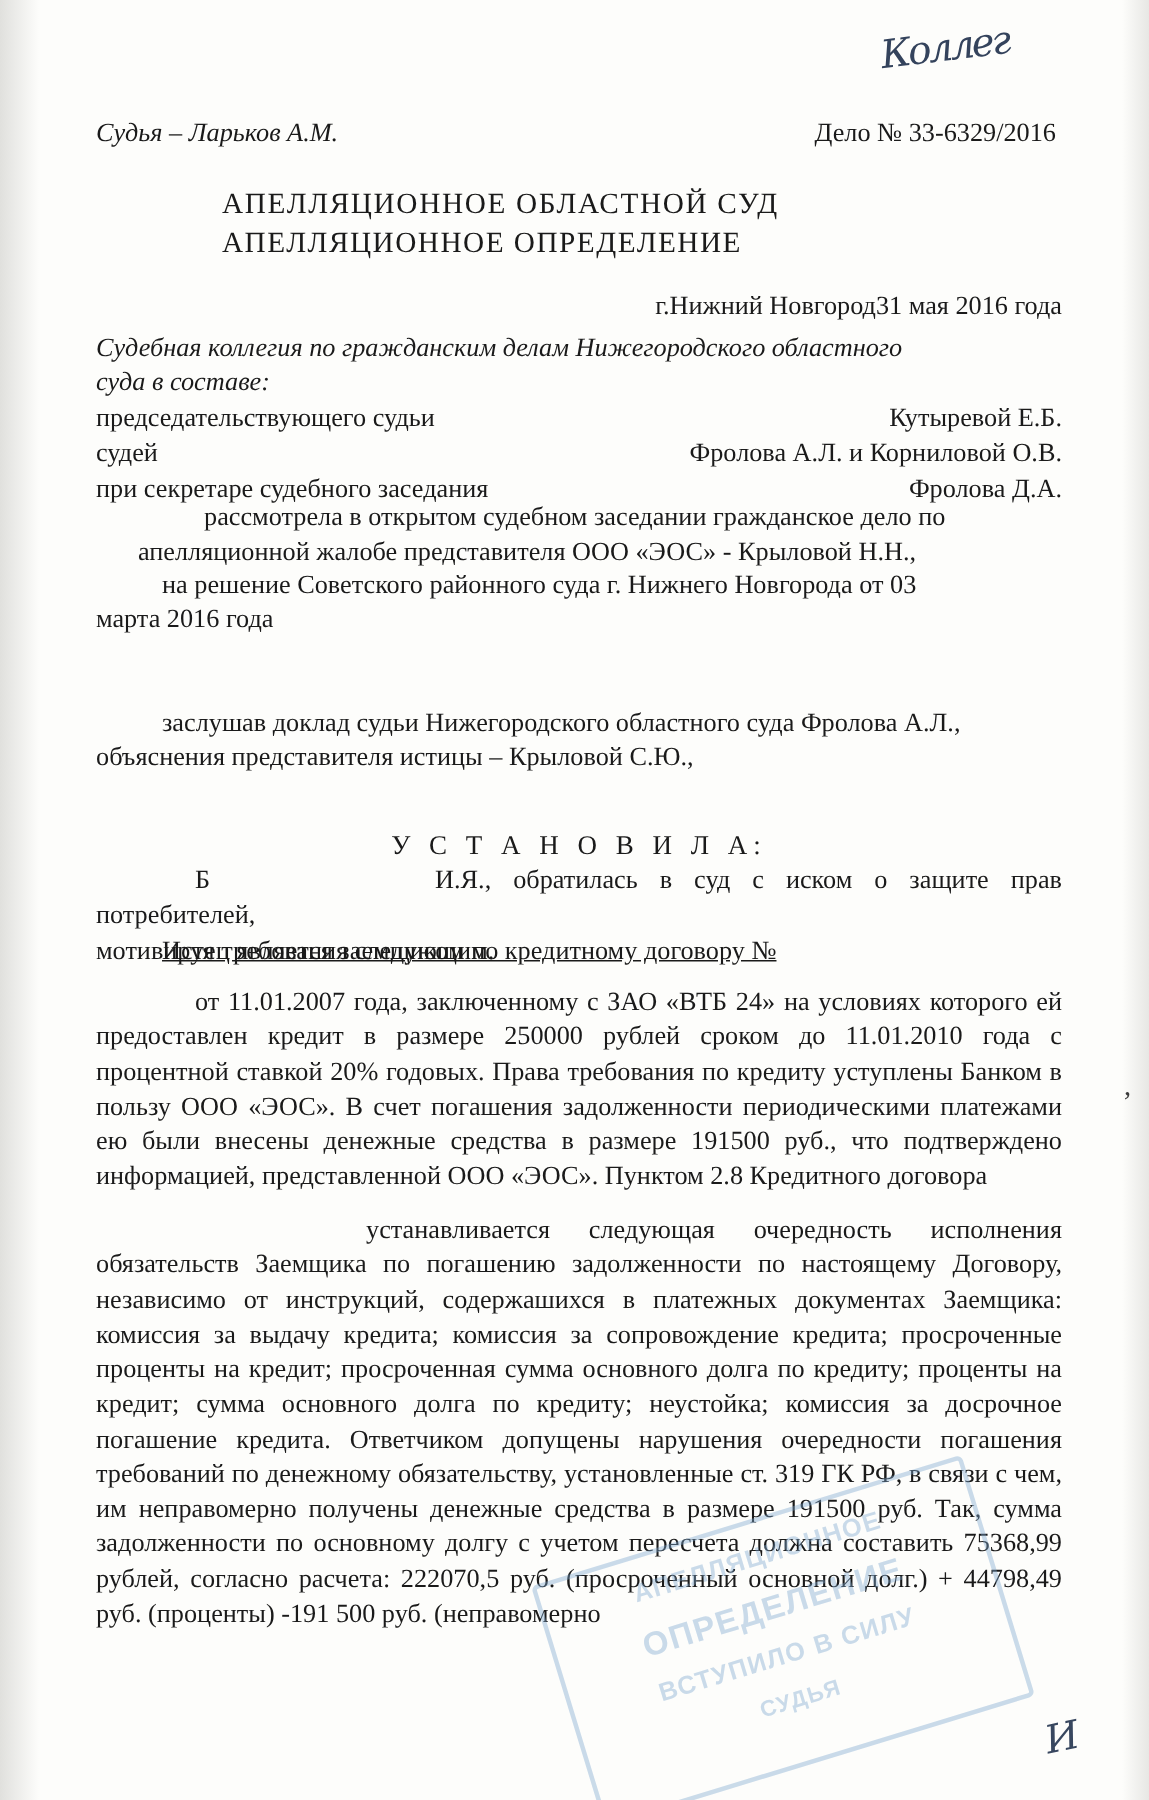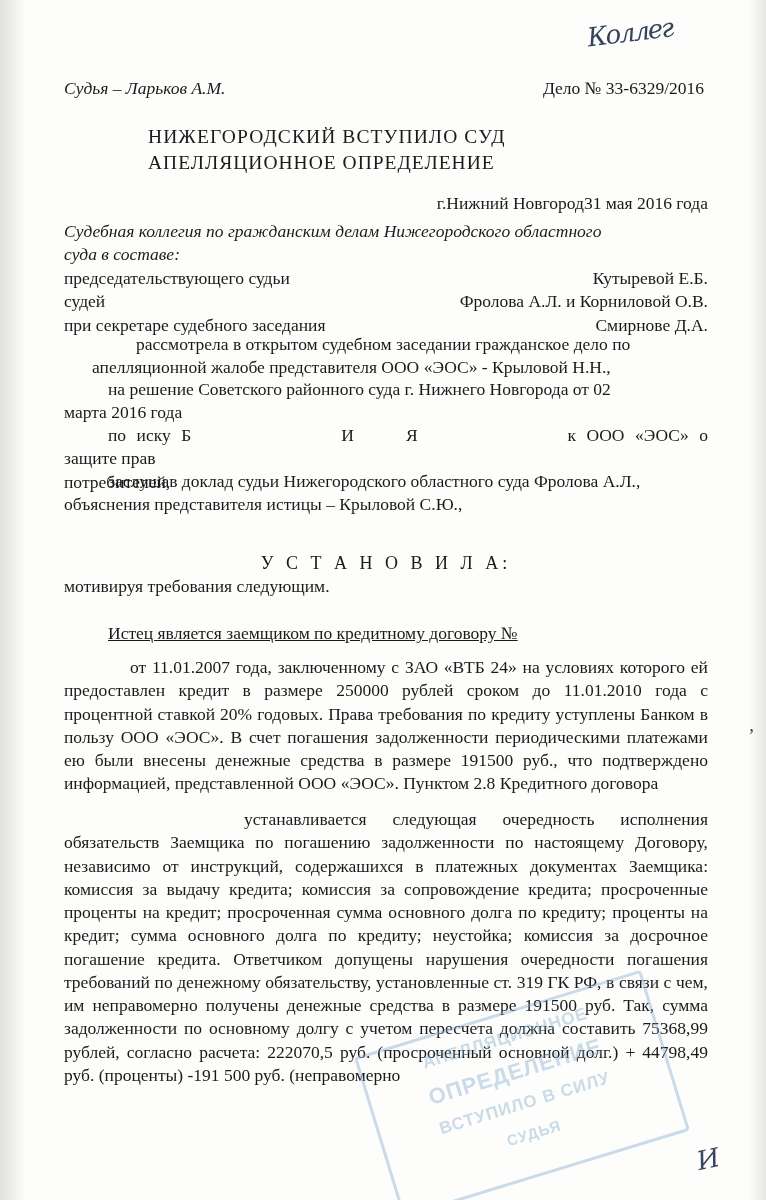--- a/index.html
+++ b/index.html
@@ -188,21 +188,21 @@
   <div class="top-signature">Коллег</div>
 
   <div class="content">
 
     <div class="row-head">
       <div class="judge">Судья – Ларьков А.М.</div>
       <div class="case">Дело № 33-6329/2016</div>
     </div>
 
     <div class="court-title">
-      <div class="l1">НИЖЕГОРОДСКИЙ ВСТУПИЛО СУД</div>
+      <div class="l1">АПЕЛЛЯЦИОННОЕ ОБЛАСТНОЙ СУД</div>
       <div class="l2">АПЕЛЛЯЦИОННОЕ ОПРЕДЕЛЕНИЕ</div>
     </div>
 
     <div class="place-date">
       <div class="place">г.Нижний Новгород</div>
       <div class="date">31 мая 2016 года</div>
     </div>
 
     <div class="body-block" style="top:220px;">
       <p class="para ital">Судебная коллегия по гражданским делам Нижегородского областного</p>
@@ -213,51 +213,48 @@
       <div class="panel-row">
         <span class="left">председательствующего судьи</span>
         <span class="right">Кутыревой Е.Б.</span>
       </div>
       <div class="panel-row">
         <span class="left">судей</span>
         <span class="right">Фролова А.Л. и Корниловой О.В.</span>
       </div>
       <div class="panel-row">
         <span class="left">при секретаре судебного заседания</span>
-        <span class="right">Смирнове Д.А.</span>
+        <span class="right">Фролова Д.А.</span>
       </div>
     </div>
 
     <div class="body-block" style="top:333px;margin-left:28px;">
       <p class="para indent">рассмотрела в открытом судебном заседании гражданское дело по</p>
       <p class="para">апелляционной жалобе представителя ООО «ЭОС» - Крыловой Н.Н.,</p>
     </div>
 
     <div class="body-block" style="top:378px;">
-      <p class="para indent">на решение Советского районного суда г. Нижнего Новгорода от 02</p>
+      <p class="para indent">на решение Советского районного суда г. Нижнего Новгорода от 03</p>
       <p class="para">марта 2016 года</p>
     </div>
 
-    <div class="body-block" style="top:424px;">
-      <p class="para indent">
-        <span>по иску Б</span><span class="gap-wide"></span><span>И</span><span class="gap-mid"></span><span>Я</span><span class="gap-wide"></span><span>к ООО «ЭОС» о защите прав</span>
-      </p>
-      <p class="para">потребителей,</p>
-    </div>
 
     <div class="body-block" style="top:470px;">
       <p class="para indent">заслушав доклад судьи Нижегородского областного суда Фролова А.Л.,</p>
       <p class="para">объяснения представителя истицы – Крыловой С.Ю.,</p>
     </div>
 
     <div class="body-block" style="top:552px;">
       <p class="center-head">У С Т А Н О В И Л А:</p>
     </div>
 
     <div class="body-block" style="top:575px;">
+      <p class="para indent-lg">
+        <span>Б</span><span class="gap-wide"></span><span>И.Я., обратилась  в суд с иском о защите прав потребителей,</span>
+      </p>
       <p class="para">мотивируя требования следующим.</p>
     </div>
 
     <div class="body-block" style="top:622px;text-decoration:underline;">
       <p class="para indent">Истец является заемщиком по кредитному договору №</p>
     </div>
 
     <div class="body-block" style="top:656px;font-family:Liberation Serif, serif;">
       <p class="para indent-lg">от 11.01.2007 года, заключенному с ЗАО «ВТБ 24» на условиях которого ей предоставлен кредит в размере 250000 рублей сроком до 11.01.2010 года с процентной ставкой 20% годовых. Права требования по кредиту уступлены Банком в пользу ООО «ЭОС». В счет погашения задолженности периодическими платежами ею были внесены денежные средства в размере 191500 руб., что подтверждено информацией, представленной ООО «ЭОС». Пунктом 2.8 Кредитного договора</p>
     </div>

